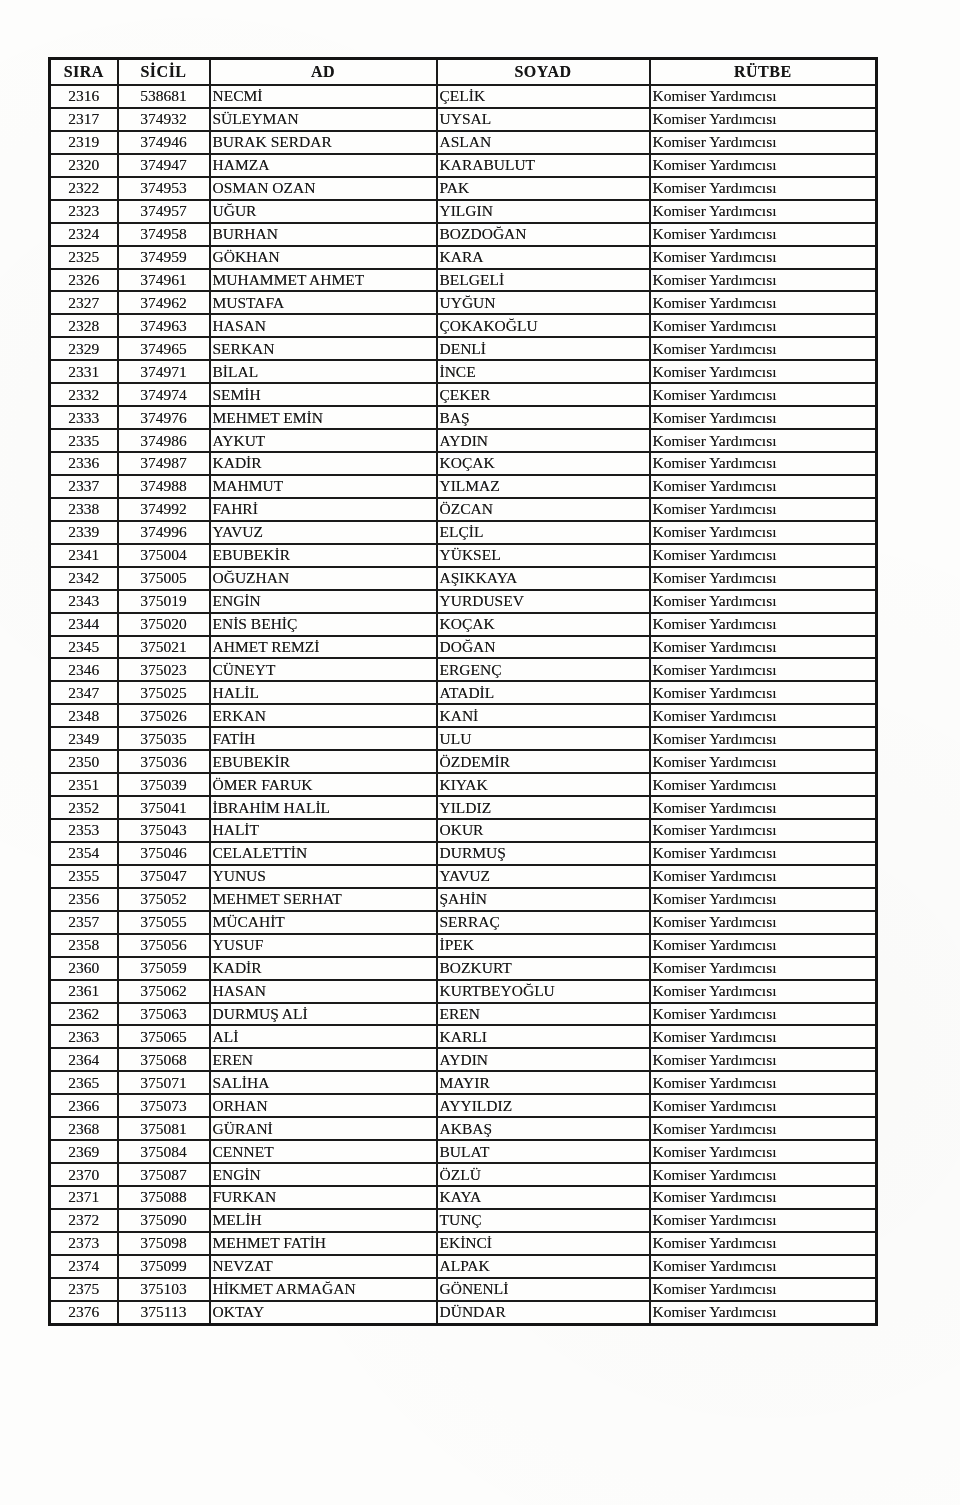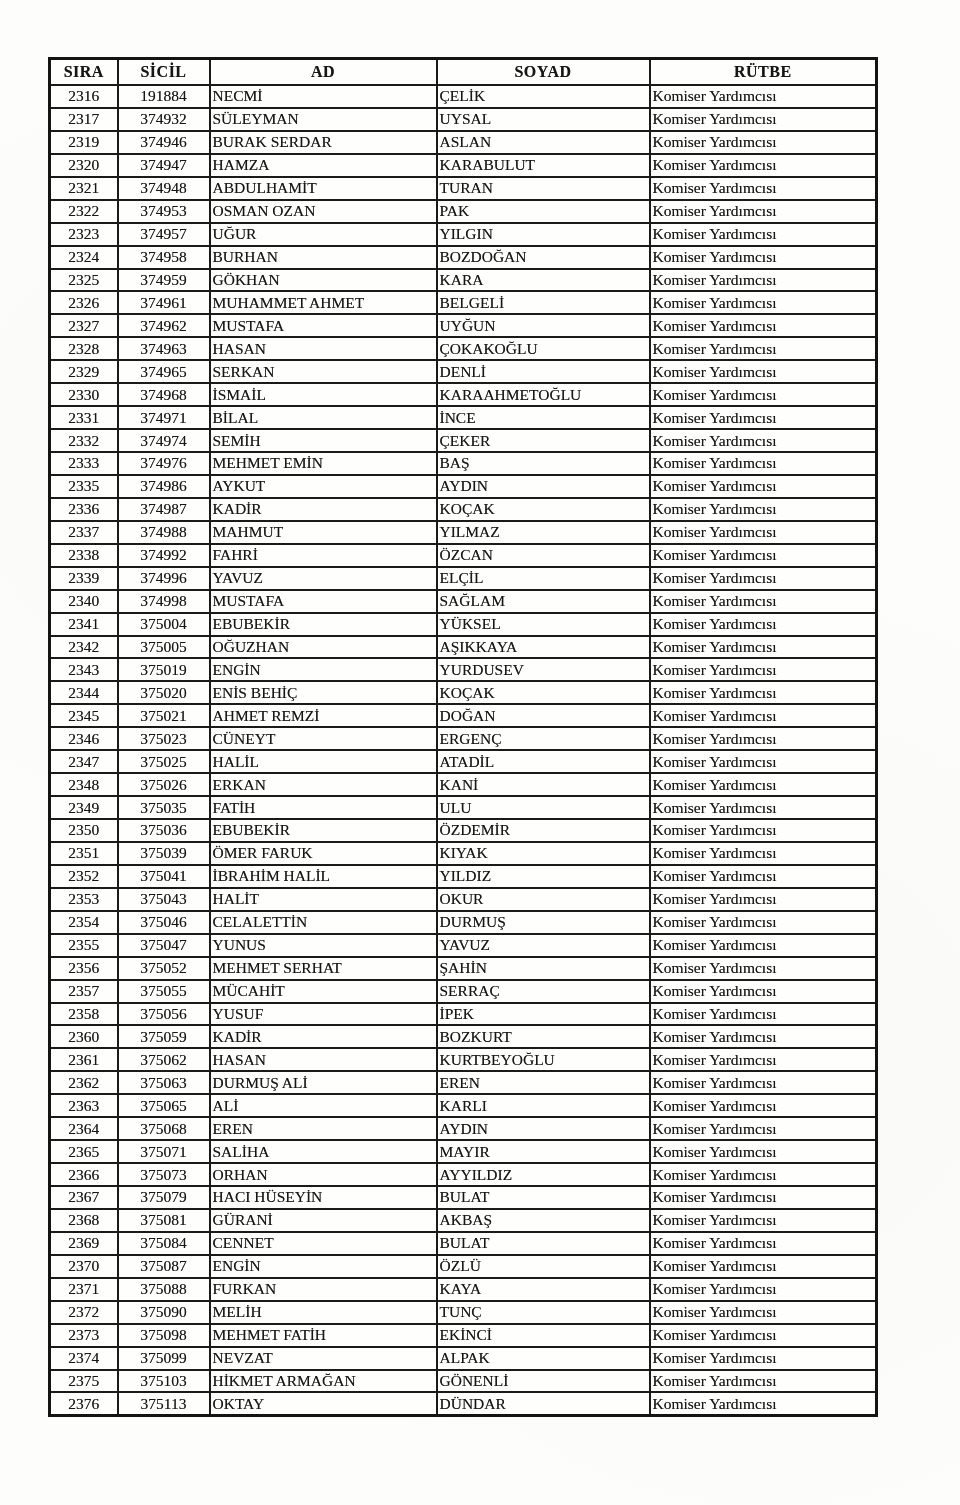--- a/index.html
+++ b/index.html
@@ -77,21 +77,21 @@
         <th>SIRA</th>
         <th>SİCİL</th>
         <th>AD</th>
         <th>SOYAD</th>
         <th>RÜTBE</th>
       </tr>
     </thead>
     <tbody>
         <tr>
           <td class="num">2316</td>
-          <td class="num">191884</td>
+          <td class="num">538681</td>
           <td class="txt">NECMİ</td>
           <td class="txt">ÇELİK</td>
           <td class="txt">Komiser Yardımcısı</td>
         </tr>
         <tr>
           <td class="num">2317</td>
           <td class="num">374932</td>
           <td class="txt">SÜLEYMAN</td>
           <td class="txt">UYSAL</td>
           <td class="txt">Komiser Yardımcısı</td>
@@ -104,27 +104,20 @@
           <td class="txt">Komiser Yardımcısı</td>
         </tr>
         <tr>
           <td class="num">2320</td>
           <td class="num">374947</td>
           <td class="txt">HAMZA</td>
           <td class="txt">KARABULUT</td>
           <td class="txt">Komiser Yardımcısı</td>
         </tr>
         <tr>
-          <td class="num">2321</td>
-          <td class="num">374948</td>
-          <td class="txt">ABDULHAMİT</td>
-          <td class="txt">TURAN</td>
-          <td class="txt">Komiser Yardımcısı</td>
-        </tr>
-        <tr>
           <td class="num">2322</td>
           <td class="num">374953</td>
           <td class="txt">OSMAN OZAN</td>
           <td class="txt">PAK</td>
           <td class="txt">Komiser Yardımcısı</td>
         </tr>
         <tr>
           <td class="num">2323</td>
           <td class="num">374957</td>
           <td class="txt">UĞUR</td>
@@ -167,27 +160,20 @@
           <td class="txt">Komiser Yardımcısı</td>
         </tr>
         <tr>
           <td class="num">2329</td>
           <td class="num">374965</td>
           <td class="txt">SERKAN</td>
           <td class="txt">DENLİ</td>
           <td class="txt">Komiser Yardımcısı</td>
         </tr>
         <tr>
-          <td class="num">2330</td>
-          <td class="num">374968</td>
-          <td class="txt">İSMAİL</td>
-          <td class="txt">KARAAHMETOĞLU</td>
-          <td class="txt">Komiser Yardımcısı</td>
-        </tr>
-        <tr>
           <td class="num">2331</td>
           <td class="num">374971</td>
           <td class="txt">BİLAL</td>
           <td class="txt">İNCE</td>
           <td class="txt">Komiser Yardımcısı</td>
         </tr>
         <tr>
           <td class="num">2332</td>
           <td class="num">374974</td>
           <td class="txt">SEMİH</td>
@@ -230,27 +216,20 @@
           <td class="txt">Komiser Yardımcısı</td>
         </tr>
         <tr>
           <td class="num">2339</td>
           <td class="num">374996</td>
           <td class="txt">YAVUZ</td>
           <td class="txt">ELÇİL</td>
           <td class="txt">Komiser Yardımcısı</td>
         </tr>
         <tr>
-          <td class="num">2340</td>
-          <td class="num">374998</td>
-          <td class="txt">MUSTAFA</td>
-          <td class="txt">SAĞLAM</td>
-          <td class="txt">Komiser Yardımcısı</td>
-        </tr>
-        <tr>
           <td class="num">2341</td>
           <td class="num">375004</td>
           <td class="txt">EBUBEKİR</td>
           <td class="txt">YÜKSEL</td>
           <td class="txt">Komiser Yardımcısı</td>
         </tr>
         <tr>
           <td class="num">2342</td>
           <td class="num">375005</td>
           <td class="txt">OĞUZHAN</td>
@@ -409,27 +388,20 @@
           <td class="num">375071</td>
           <td class="txt">SALİHA</td>
           <td class="txt">MAYIR</td>
           <td class="txt">Komiser Yardımcısı</td>
         </tr>
         <tr>
           <td class="num">2366</td>
           <td class="num">375073</td>
           <td class="txt">ORHAN</td>
           <td class="txt">AYYILDIZ</td>
-          <td class="txt">Komiser Yardımcısı</td>
-        </tr>
-        <tr>
-          <td class="num">2367</td>
-          <td class="num">375079</td>
-          <td class="txt">HACI HÜSEYİN</td>
-          <td class="txt">BULAT</td>
           <td class="txt">Komiser Yardımcısı</td>
         </tr>
         <tr>
           <td class="num">2368</td>
           <td class="num">375081</td>
           <td class="txt">GÜRANİ</td>
           <td class="txt">AKBAŞ</td>
           <td class="txt">Komiser Yardımcısı</td>
         </tr>
         <tr>

